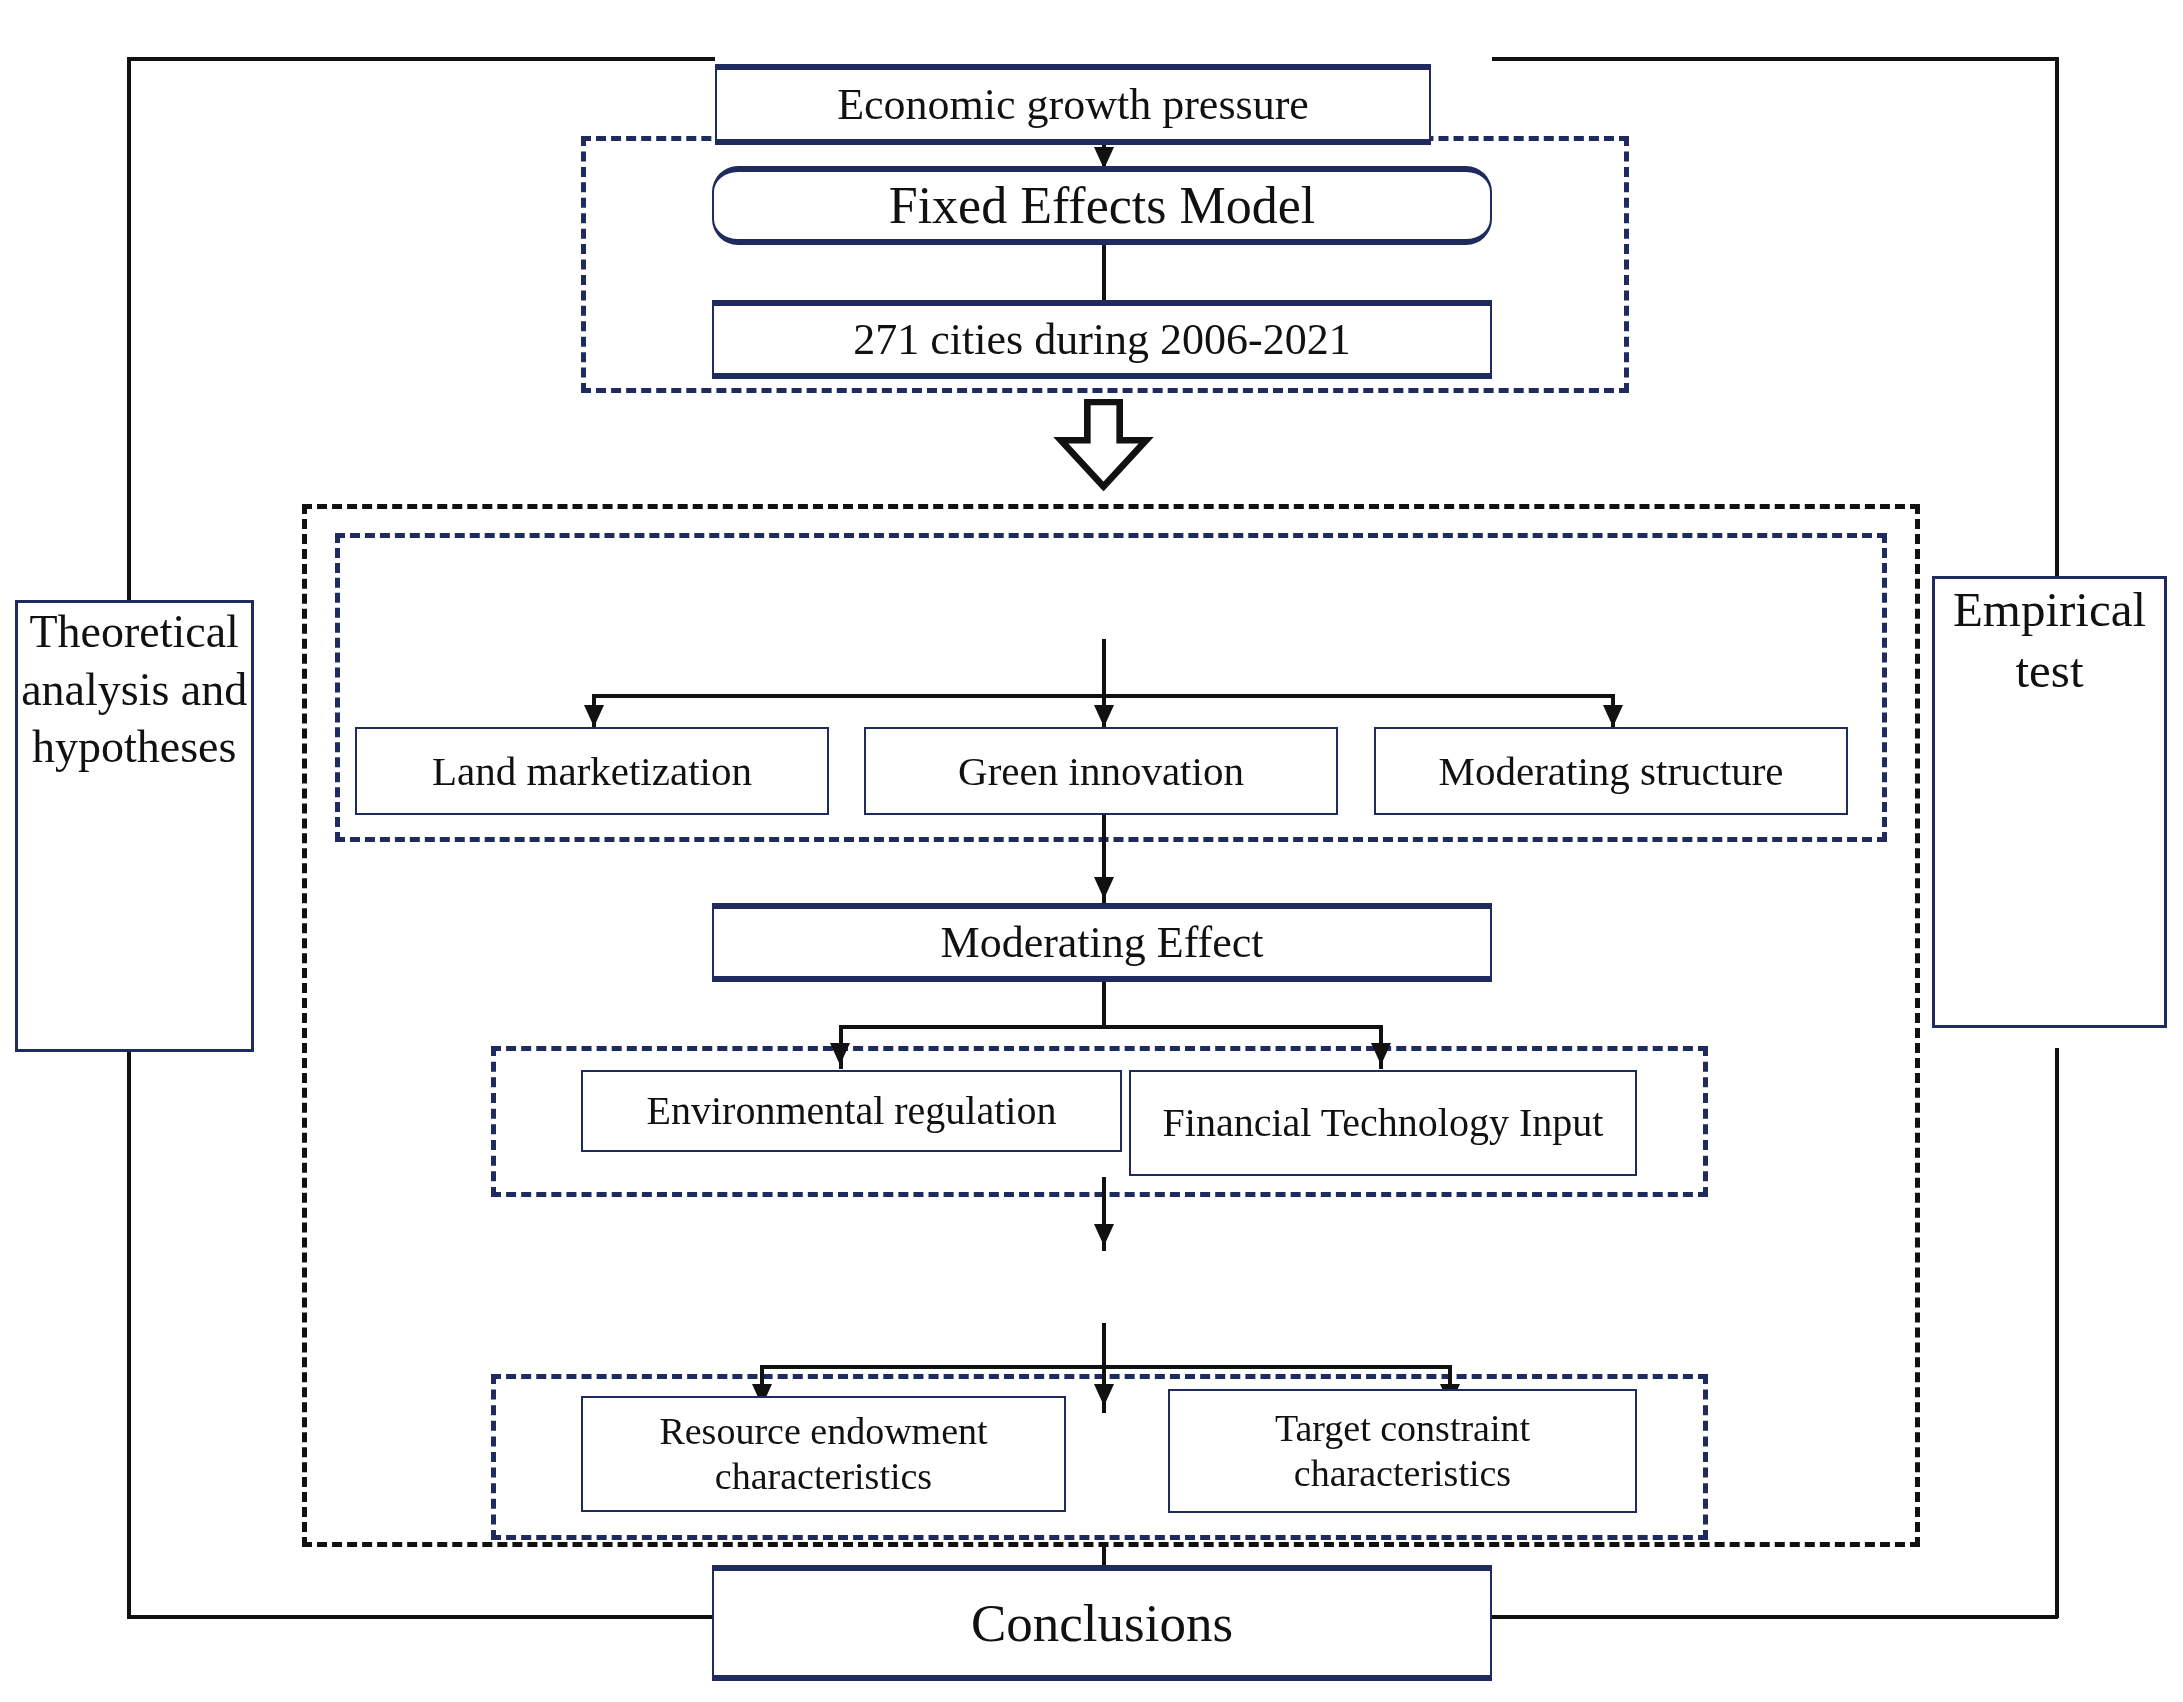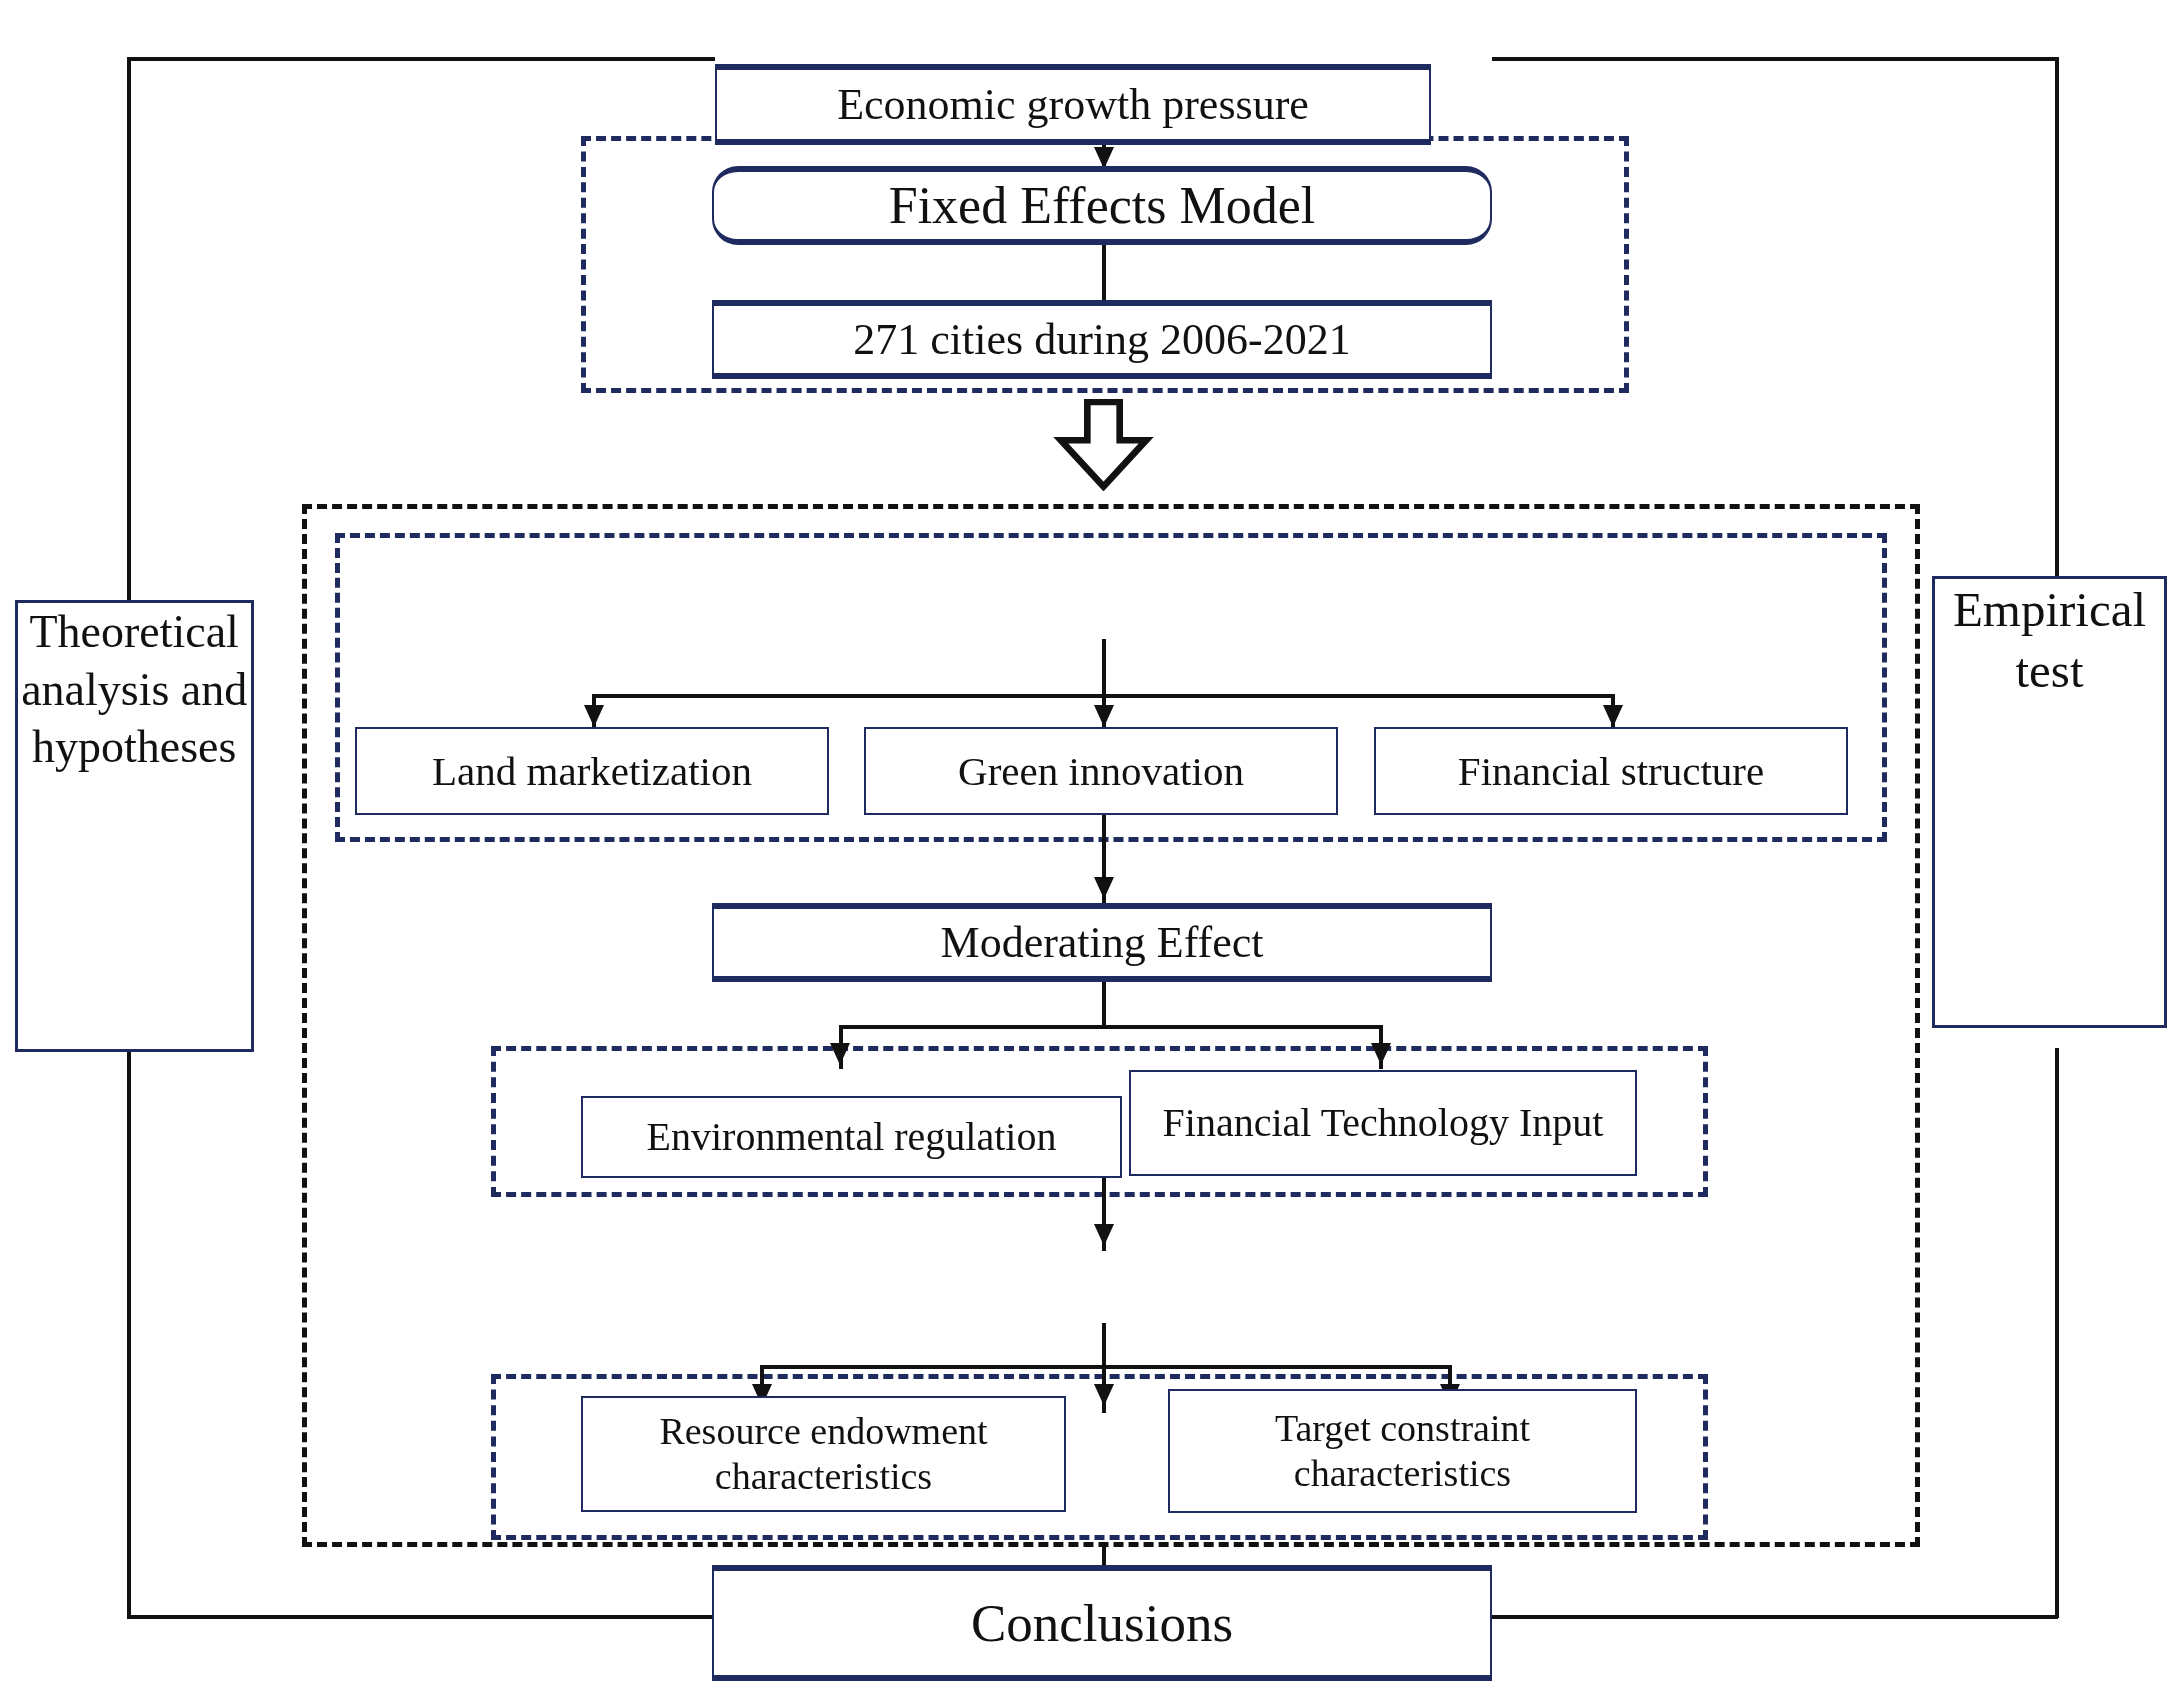--- a/index.html
+++ b/index.html
@@ -120,40 +120,40 @@
   <div class="ln v" style="left:1611px;top:694px;height:35px;"></div>
   <div class="ah" style="left:1603px;top:705px;"></div>
 
   <div class="node plain" style="left:355px;top:727px;width:474px;height:88px;font-size:41px;">
     <span>Land marketization</span>
   </div>
   <div class="node plain" style="left:864px;top:727px;width:474px;height:88px;font-size:41px;">
     <span>Green innovation</span>
   </div>
   <div class="node plain" style="left:1374px;top:727px;width:474px;height:88px;font-size:41px;">
-    <span>Financial structure</span>
+    <span>Moderating structure</span>
   </div>
 
   <div class="ln v" style="left:1102px;top:815px;height:90px;"></div>
   <div class="ah" style="left:1094px;top:877px;"></div>
 
   <div class="node" style="left:712px;top:903px;width:780px;height:79px;font-size:44px;">
     <span>Moderating Effect</span>
   </div>
 
   <div class="ln v" style="left:1102px;top:981px;height:46px;"></div>
   <div class="ln h" style="left:839px;top:1025px;width:544px;"></div>
   <div class="ln v" style="left:839px;top:1025px;height:44px;"></div>
   <div class="ah" style="left:830px;top:1043px;"></div>
   <div class="ln v" style="left:1379px;top:1025px;height:44px;"></div>
   <div class="ah" style="left:1371px;top:1043px;"></div>
 
   <div class="dashbox dash-navy" style="left:491px;top:1046px;width:1217px;height:151px;"></div>
 
-  <div class="node plain" style="left:581px;top:1070px;width:541px;height:82px;font-size:40px;margin-top:26px;">
+  <div class="node plain" style="left:581px;top:1070px;width:541px;height:82px;font-size:40px;">
     <span>Environmental regulation</span>
   </div>
   <div class="node plain" style="left:1129px;top:1070px;width:508px;height:106px;font-size:40px;">
     <span>Financial Technology Input</span>
   </div>
 
   <div class="ln v" style="left:1102px;top:1177px;height:74px;"></div>
   <div class="ah" style="left:1094px;top:1224px;"></div>
 
 

